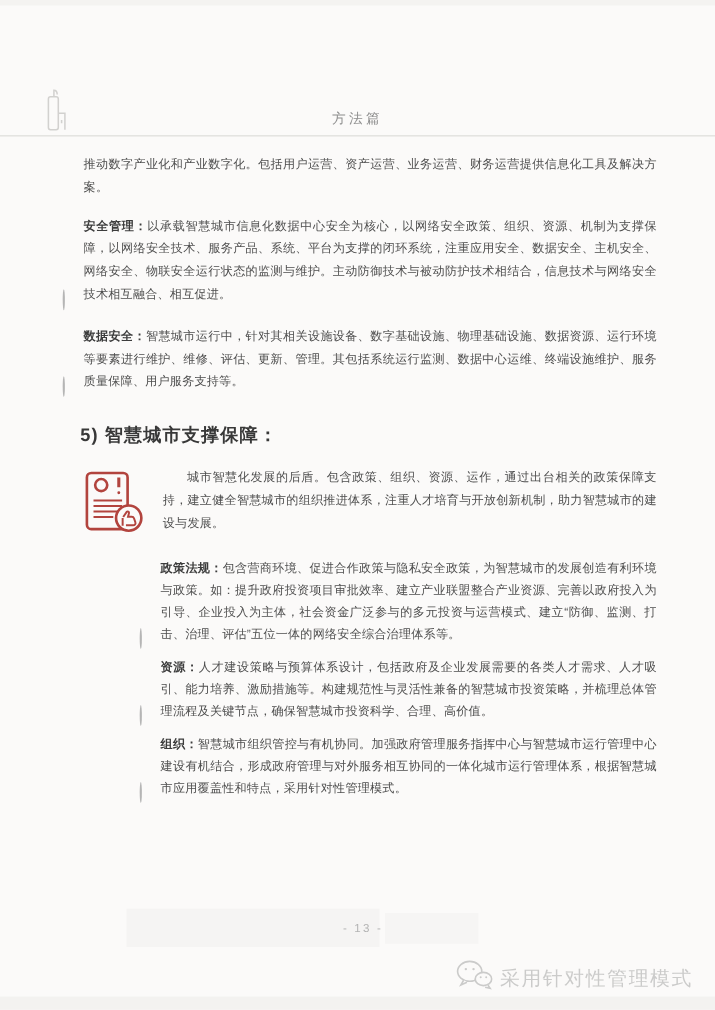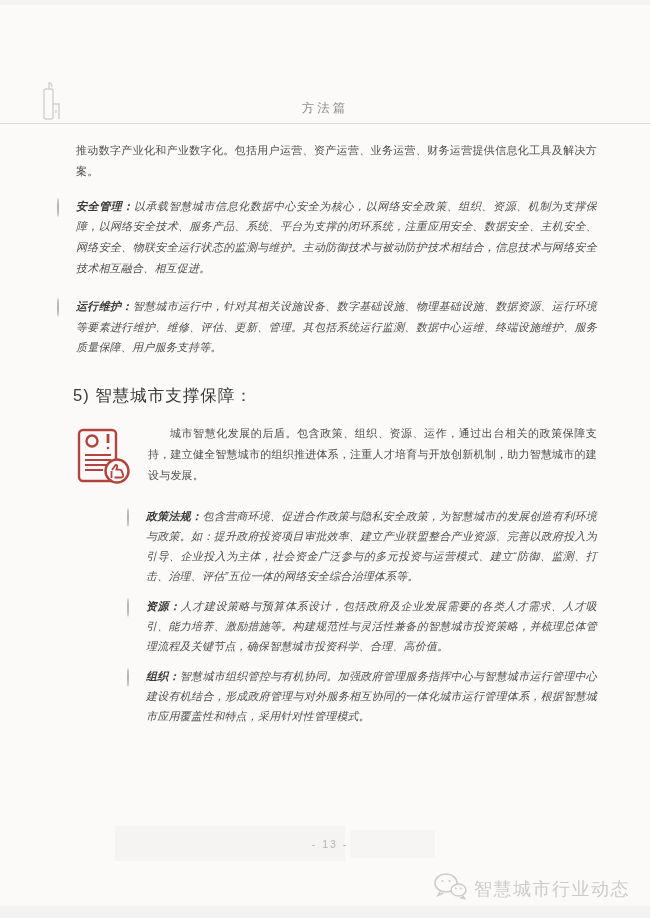--- a/index.html
+++ b/index.html
@@ -22,32 +22,32 @@
     position:absolute; bottom:6px; left:0; right:0;
     text-align:center; font-size:12.5px; color:#8f8f8f; letter-spacing:3px;
   }
 
   
   .main { position:absolute; top:101px; left:0; right:0; padding:36px 50px 0 73px; }
   .para {
     font-size:11px; line-height:20.8px; letter-spacing:0.2px;
     text-align:justify; margin:3px;
   }
-  .bullet { display:flex; align-items:flex-start; margin-left:-16px; margin-top:11px;font-style:italic; }
+  .bullet { display:flex; align-items:flex-end; margin-left:-16px; margin-top:11px; }
   .bullet .ring-col { flex:0 0 16px; padding-top:6px; }
   .ring {
     width:7px; height:7px; border:1.6px solid #b5b5b5; border-radius:50%;
     background:transparent;
   }
   .bullet .para { flex:1 1 auto; }
   .blabel { font-weight:bold; color:#3c3c3c; }
 
   .section-heading {
     margin:24px 0 0 0;
-    font-size:16.5px; font-weight:normal; color:#383838; letter-spacing:1px;
+    font-size:16.5px; font-weight:bold; color:#383838; letter-spacing:1px;
   }
 
   .section-intro { display:flex; margin-top:13px;align-items:center; }
   .doc-icon-box { flex:0 0 72px; padding-top:7px; padding-left:2px; }
   .section-intro .para { flex:1 1 auto; text-indent:2em; }
 
   .sub-list { margin-left:70px; margin-top:14px; }
   .sub-list .bullet { margin-top:0; margin-bottom:4px; }
   .sub-list .para { line-height:20px; }
 
@@ -85,21 +85,21 @@
 
   <p class="para">推动数字产业化和产业数字化。包括用户运营、资产运营、业务运营、财务运营提供信息化工具及解决方案。</p>
 
   <div class="bullet">
     <span class="ring-col"><span class="ring"></span></span>
     <p class="para"><b class="blabel">安全管理：</b><span>以承载智慧城市信息化数据中心安全为核心，以网络安全政策、组织、资源、机制为支撑保障，以网络安全技术、服务产品、系统、平台为支撑的闭环系统，注重应用安全、数据安全、主机安全、网络安全、物联安全运行状态的监测与维护。主动防御技术与被动防护技术相结合，信息技术与网络安全技术相互融合、相互促进。</span></p>
   </div>
 
   <div class="bullet">
     <span class="ring-col"><span class="ring"></span></span>
-    <p class="para"><b class="blabel">运行维护：</b><span>智慧城市运行中，针对其相关设施设备、数字基础设施、物理基础设施、数据资源、运行环境等要素进行维护、维修、评估、更新、管理。其包括系统运行监测、数据中心运维、终端设施维护、服务质量保障、用户服务支持等。</span></p>
+    <p class="para"><b class="blabel">数据安全：</b><span>智慧城市运行中，针对其相关设施设备、数字基础设施、物理基础设施、数据资源、运行环境等要素进行维护、维修、评估、更新、管理。其包括系统运行监测、数据中心运维、终端设施维护、服务质量保障、用户服务支持等。</span></p>
   </div>
 
   <h2 class="section-heading">5) 智慧城市支撑保障：</h2>
 
   <div class="section-intro">
     <span class="doc-icon-box">
       <svg width="58" height="58" viewBox="0 0 58 58" fill="none" stroke="#b2443e" stroke-width="2.4">
         <rect x="4" y="3" width="37" height="51" rx="4"></rect>
         <circle cx="17" cy="14" r="5.5"></circle>
         <path d="M33 7 v9" stroke-width="2.8"></path>
@@ -144,16 +144,16 @@
       <ellipse cx="13" cy="11" rx="11" ry="9"></ellipse>
       <path d="M7.5 19 l-2.5 4.5 l5.5-2.5" fill="#fbfaf9"></path>
       <circle cx="9.5" cy="9" r="1.1" fill="#cbcbca" stroke="none"></circle>
       <circle cx="16.5" cy="9" r="1.1" fill="#cbcbca" stroke="none"></circle>
       <ellipse cx="25.5" cy="18" rx="7.5" ry="6" fill="#fbfaf9"></ellipse>
       <circle cx="23" cy="16.5" r="0.9" fill="#cbcbca" stroke="none"></circle>
       <circle cx="28" cy="16.5" r="0.9" fill="#cbcbca" stroke="none"></circle>
       <path d="M29.5 23.5 l2 3 l-4.5-1" fill="#fbfaf9"></path>
     </svg>
   </span>
-  <span>智慧城市行业动态</span>
+  <span>采用针对性管理模式</span>
 </div>
 
 <div class="page-edge-bottom"></div>
 
 </body></html>

